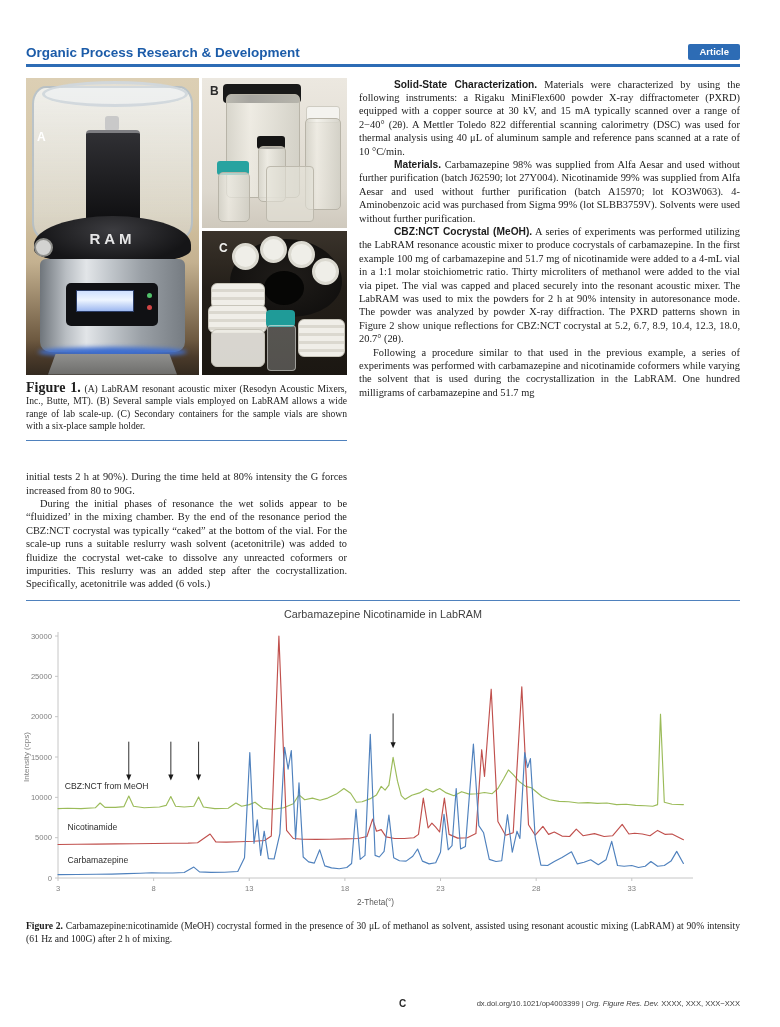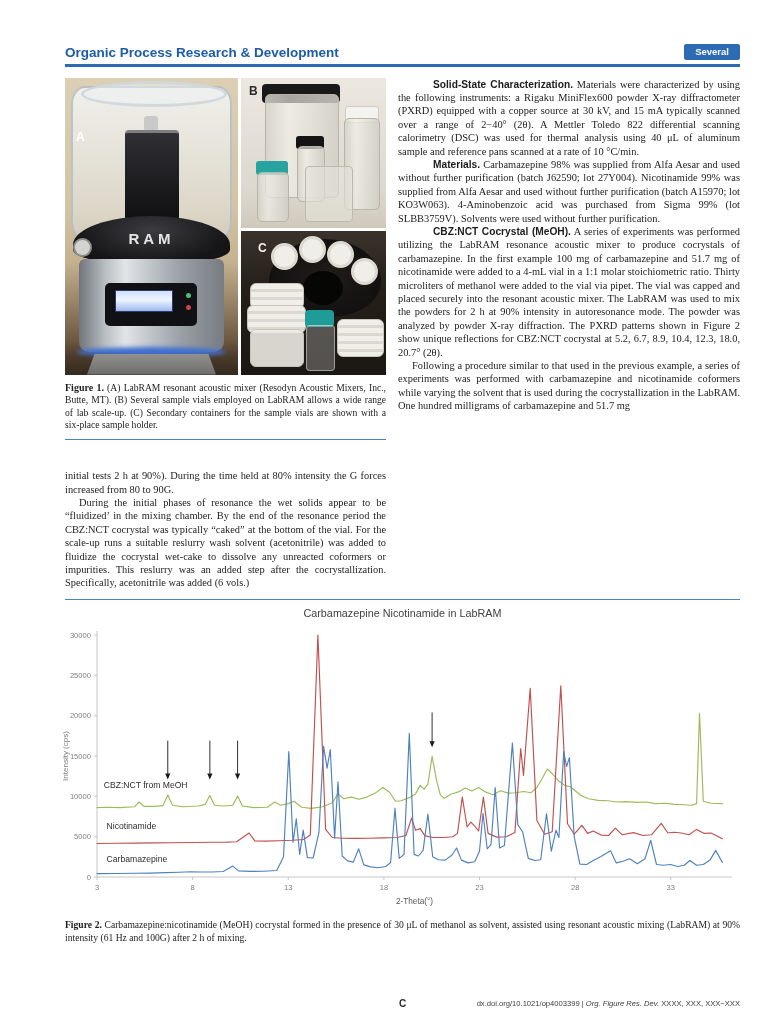--- a/index.html
+++ b/index.html
@@ -1,35 +1,35 @@
 <!DOCTYPE html>
 <html><head>
 <meta charset="utf-8">
 <style>
   html,body{margin:0;padding:0;background:#ffffff;}
   body{width:780px;height:1027px;position:relative;font-family:"Liberation Serif",serif;color:#1c1c1c;overflow:hidden;}
-  .page{position:absolute;inset:0;padding:44px 40px 0 65px;box-sizing:border-box;}
+  .page{position:absolute;inset:0;padding:44px 40px 0 26px;box-sizing:border-box;}
 
   
   .hdr{display:flex;justify-content:space-between;align-items:flex-end;}
   .journal{font-family:"Liberation Sans",sans-serif;font-weight:700;font-size:13.5px;color:#1c5ca9;}
   .badge{font-family:"Liberation Sans",sans-serif;font-weight:700;font-size:9.5px;color:#fff;background:#2d6cb5;padding:2px 11px 3px;border-radius:2px;}
   .rule-hdr{height:2.5px;background:#2d6cb5;margin-top:4px;}
 
   
   .cols{display:flex;gap:12px;margin-top:11px;}
   .col-l{width:321px;flex:0 0 321px;}
   .col-r{flex:1;}
   p.body{margin:0;font-size:10.4px;line-height:13.4px;text-align:justify;}
   p.ind{text-indent:14px;}
   .runhead{font-family:"Liberation Sans",sans-serif;font-weight:700;font-size:10.2px;margin-left:21px;}
   .results{margin:9px 0 5px;font-family:"Liberation Sans",sans-serif;font-weight:700;font-size:12px;color:#2663ae;display:flex;align-items:center;}
   .sq{width:9px;height:9px;background:#2663ae;display:inline-block;margin-right:9px;}
   .cap{margin:7px 0 0;font-size:9.6px;line-height:12.5px;text-align:justify;}
-  .cap b{font-size:10px;}
+  .cap b{font-size:14px;}
   .rule-mid{height:1.6px;background:#4f81bd;}
   .rule-fig1{margin:7px 0 29px;}
   .rule-full{margin:9px 0 3px;}
 
   
   .fig1{display:flex;gap:3px;width:321px;height:297px;}
   .ph{position:relative;overflow:hidden;}
   .pA{width:173px;height:297px;background:linear-gradient(180deg,#dccfb4 0%,#d3c3a2 45%,#c4b190 62%,#6e5a41 88%,#4a3a2a 94%,#332a20 100%);}
   .pA .hood{position:absolute;left:6px;top:8px;width:157px;height:150px;border-radius:14px/18px;background:linear-gradient(180deg,rgba(245,248,250,.78),rgba(222,229,233,.42));border:2px solid rgba(178,188,195,.85);}
   .pA .rim{position:absolute;left:16px;top:3px;width:140px;height:20px;border-radius:50%;border:3px solid rgba(206,214,219,.9);background:rgba(238,242,245,.5);}
@@ -80,21 +80,21 @@
   .pageletter{position:absolute;left:50%;transform:translateX(-50%);font-weight:700;font-size:10px;}
   .doi{position:absolute;right:0;top:1px;font-size:7.6px;color:#3c3c3c;}
 </style>
 </head>
 <body>
 
 <div class="page">
 
   <div class="hdr">
     <span class="journal">Organic Process Research &amp; Development</span>
-    <span class="badge">Several</span>
+    <span class="badge">Article</span>
   </div>
   <div class="rule-hdr"></div>
 
   <div class="cols">
 
     <div class="col-l">
       <div class="fig1">
         <div class="ph pA">
           <div class="hood"></div>
           <div class="rim"></div>

